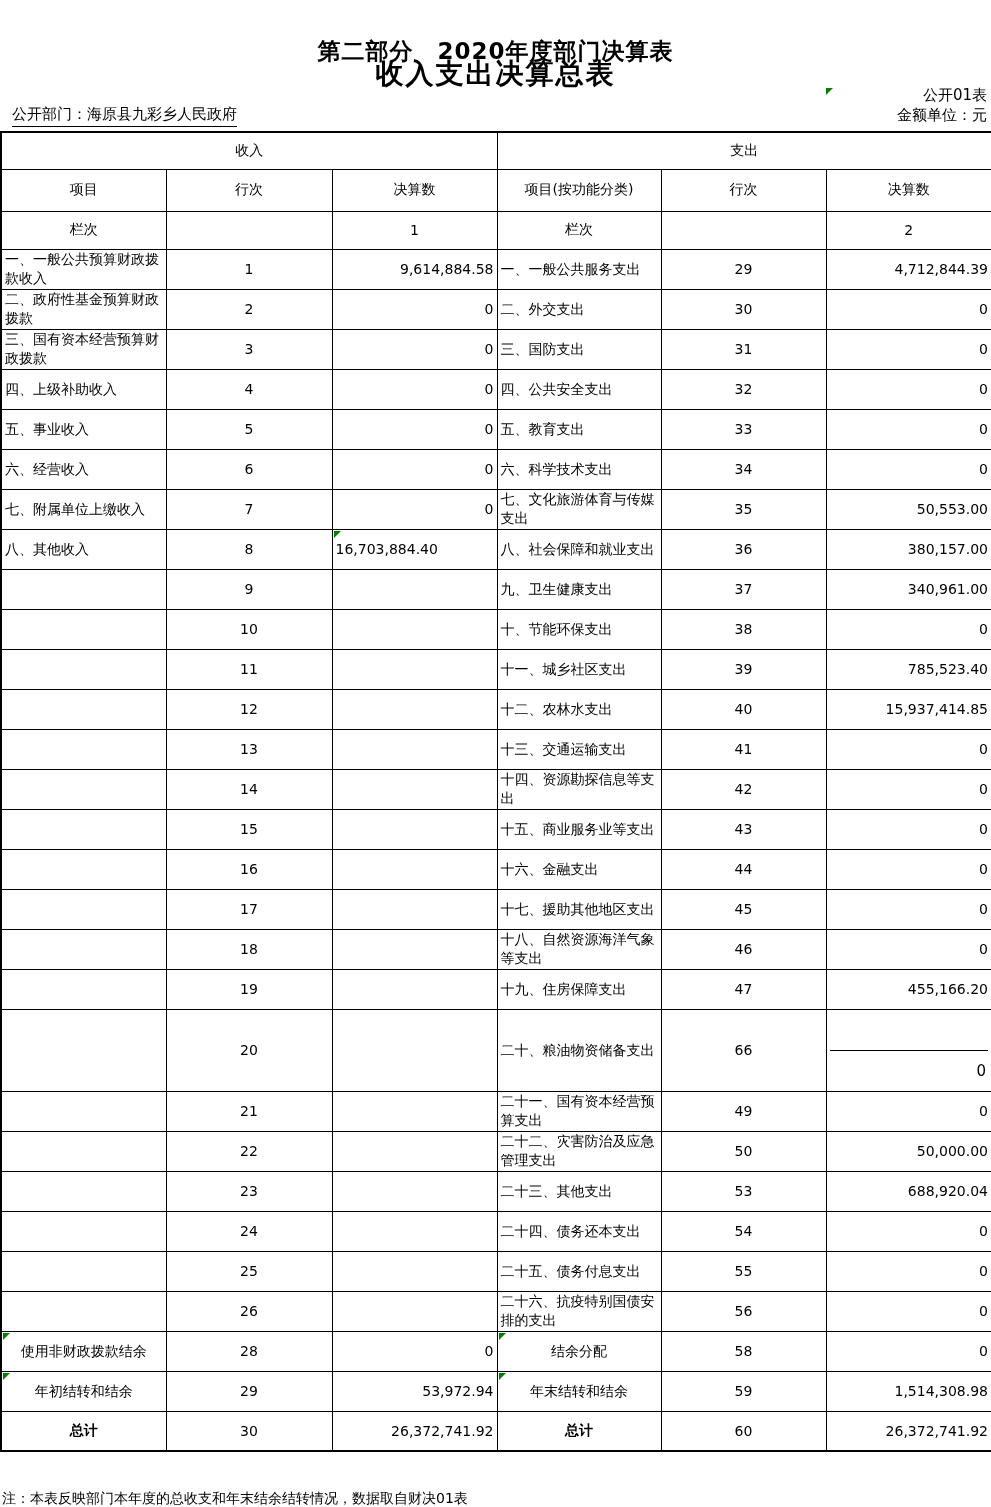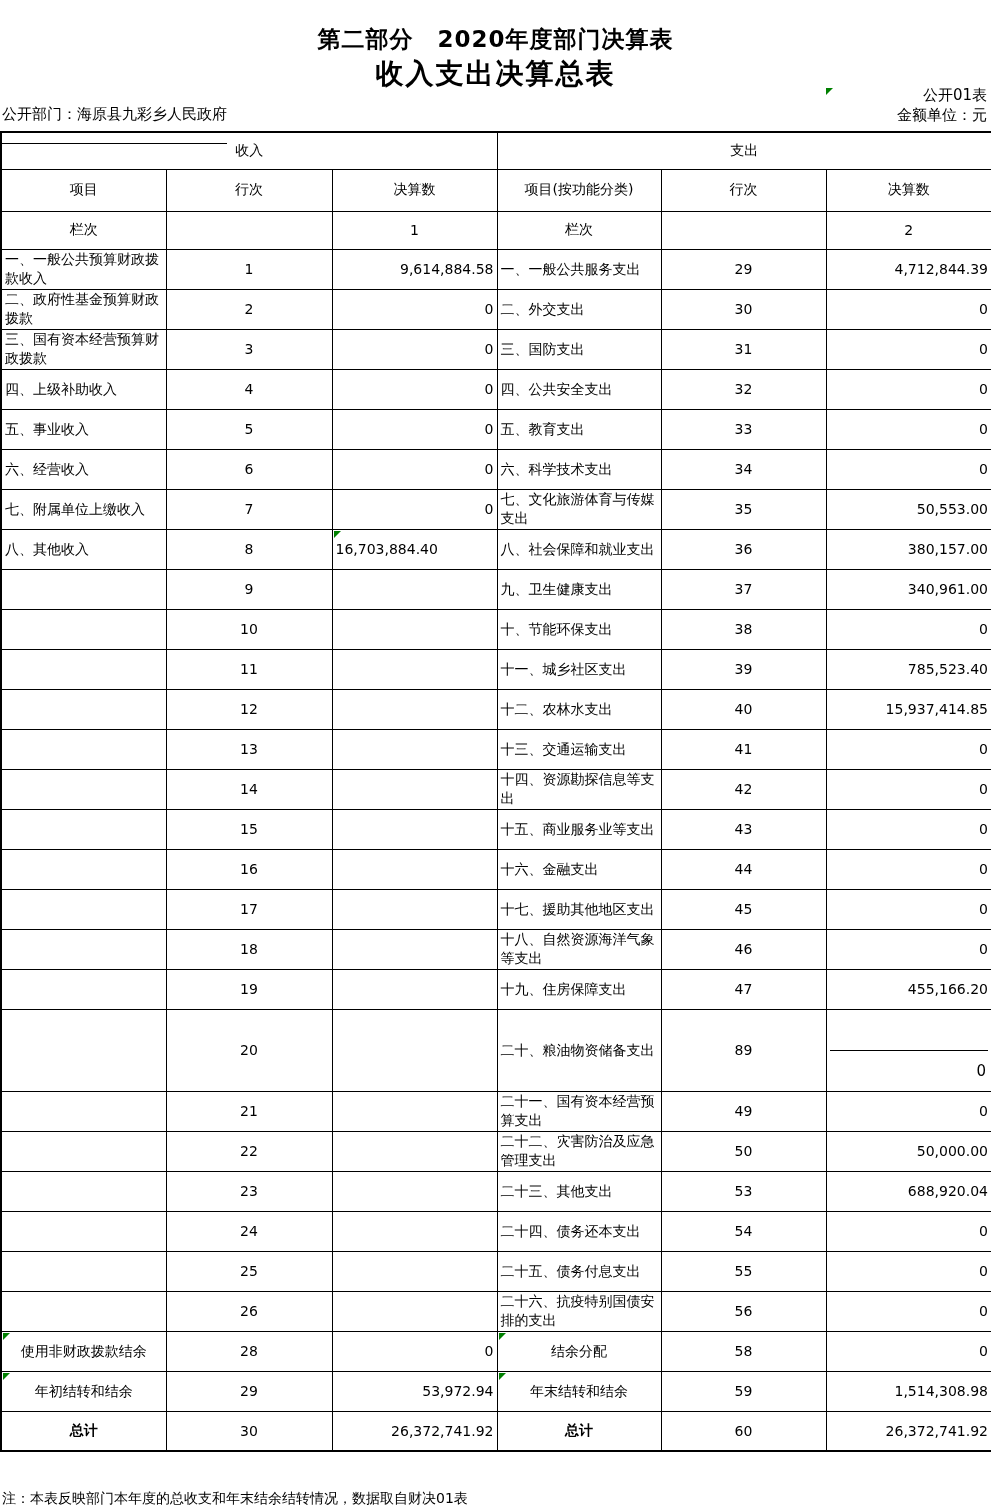--- a/index.html
+++ b/index.html
@@ -4,32 +4,32 @@
 <style>
   html,body { margin:0; padding:0; background:#fff; }
   body {
     width:991px; height:1507px;
     font-family:"DejaVu Sans","Liberation Sans",sans-serif;
     color:#000;
   }
   .page { position:relative; width:991px; height:1507px; overflow:hidden; }
 
   .part-title {
-    position:absolute; top:24px; left:0; width:100%;
+    position:absolute; top:36px; left:0; width:100%;
     text-align:center; font-size:23px; font-weight:bold; letter-spacing:1px;
   }
   .table-title {
     position:absolute; top:55px; left:0; width:100%;
     text-align:center; font-size:28px; font-weight:bold; letter-spacing:2px;
   }
   .table-code  { position:absolute; top:86px;  right:4px; font-size:15px; }
   .unit-label  { position:absolute; top:106px; right:4px; font-size:15px; }
   .dept {
-    position:absolute; top:105px; left:2px; font-size:15px;
-    border-bottom:1px solid #000; padding-bottom:19px;
+    position:absolute; top:105px; left:12px; font-size:15px;
+    border-bottom:1px solid #000; padding-bottom:2px;
   }
   .float-marker {
     position:absolute; top:88px; left:826px; width:0; height:0;
     border-top:7px solid #008000; border-right:7px solid transparent;
   }
 
   table.main {
     position:absolute; top:131px; left:0; width:991px;
     border-collapse:collapse; table-layout:fixed;
     border:2px solid #000;
@@ -263,21 +263,21 @@
           <td class="c-amt"></td>
           <td class="c-item div-l">十九、住房保障支出</td>
           <td class="c-line">47</td>
           <td class="c-amt">455,166.20</td>
         </tr>
         <tr class="h81">
           <td class="c-item"></td>
           <td class="c-line">20</td>
           <td class="c-amt"></td>
           <td class="c-item div-l">二十、粮油物资储备支出</td>
-          <td class="c-line">89</td>
+          <td class="c-line">66</td>
           <td class="split-td">
             <div class="split-wrap">
               <div class="split-top"></div>
               <div class="split-bottom">0</div>
             </div>
           </td>
         </tr>
         <tr class="h40">
           <td class="c-item"></td>
           <td class="c-line">21</td>

